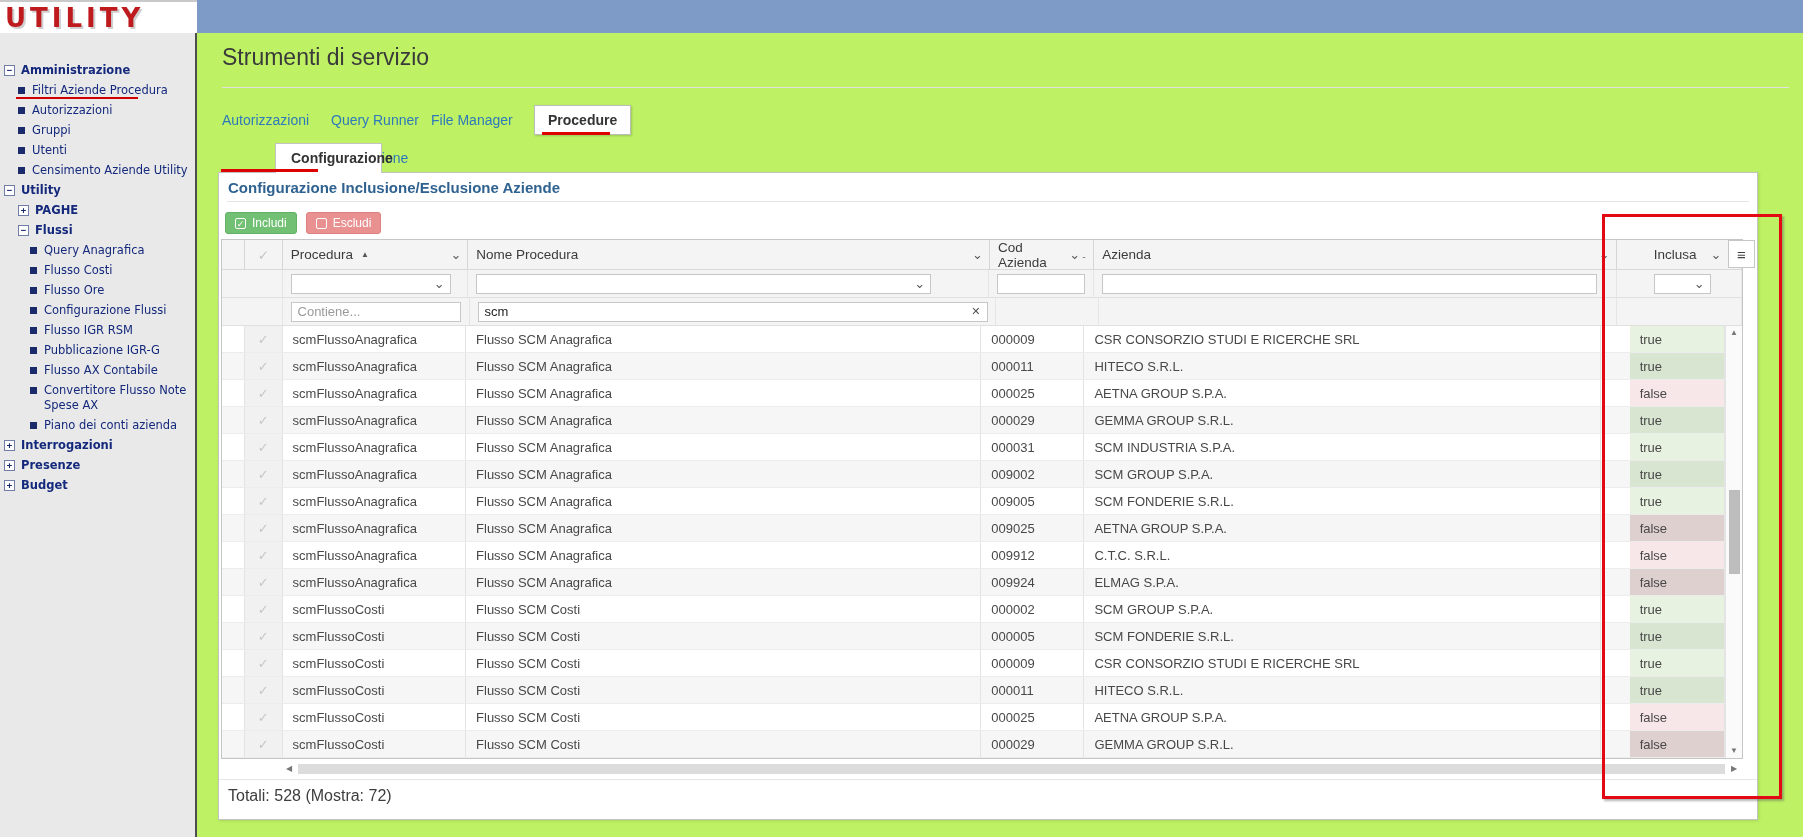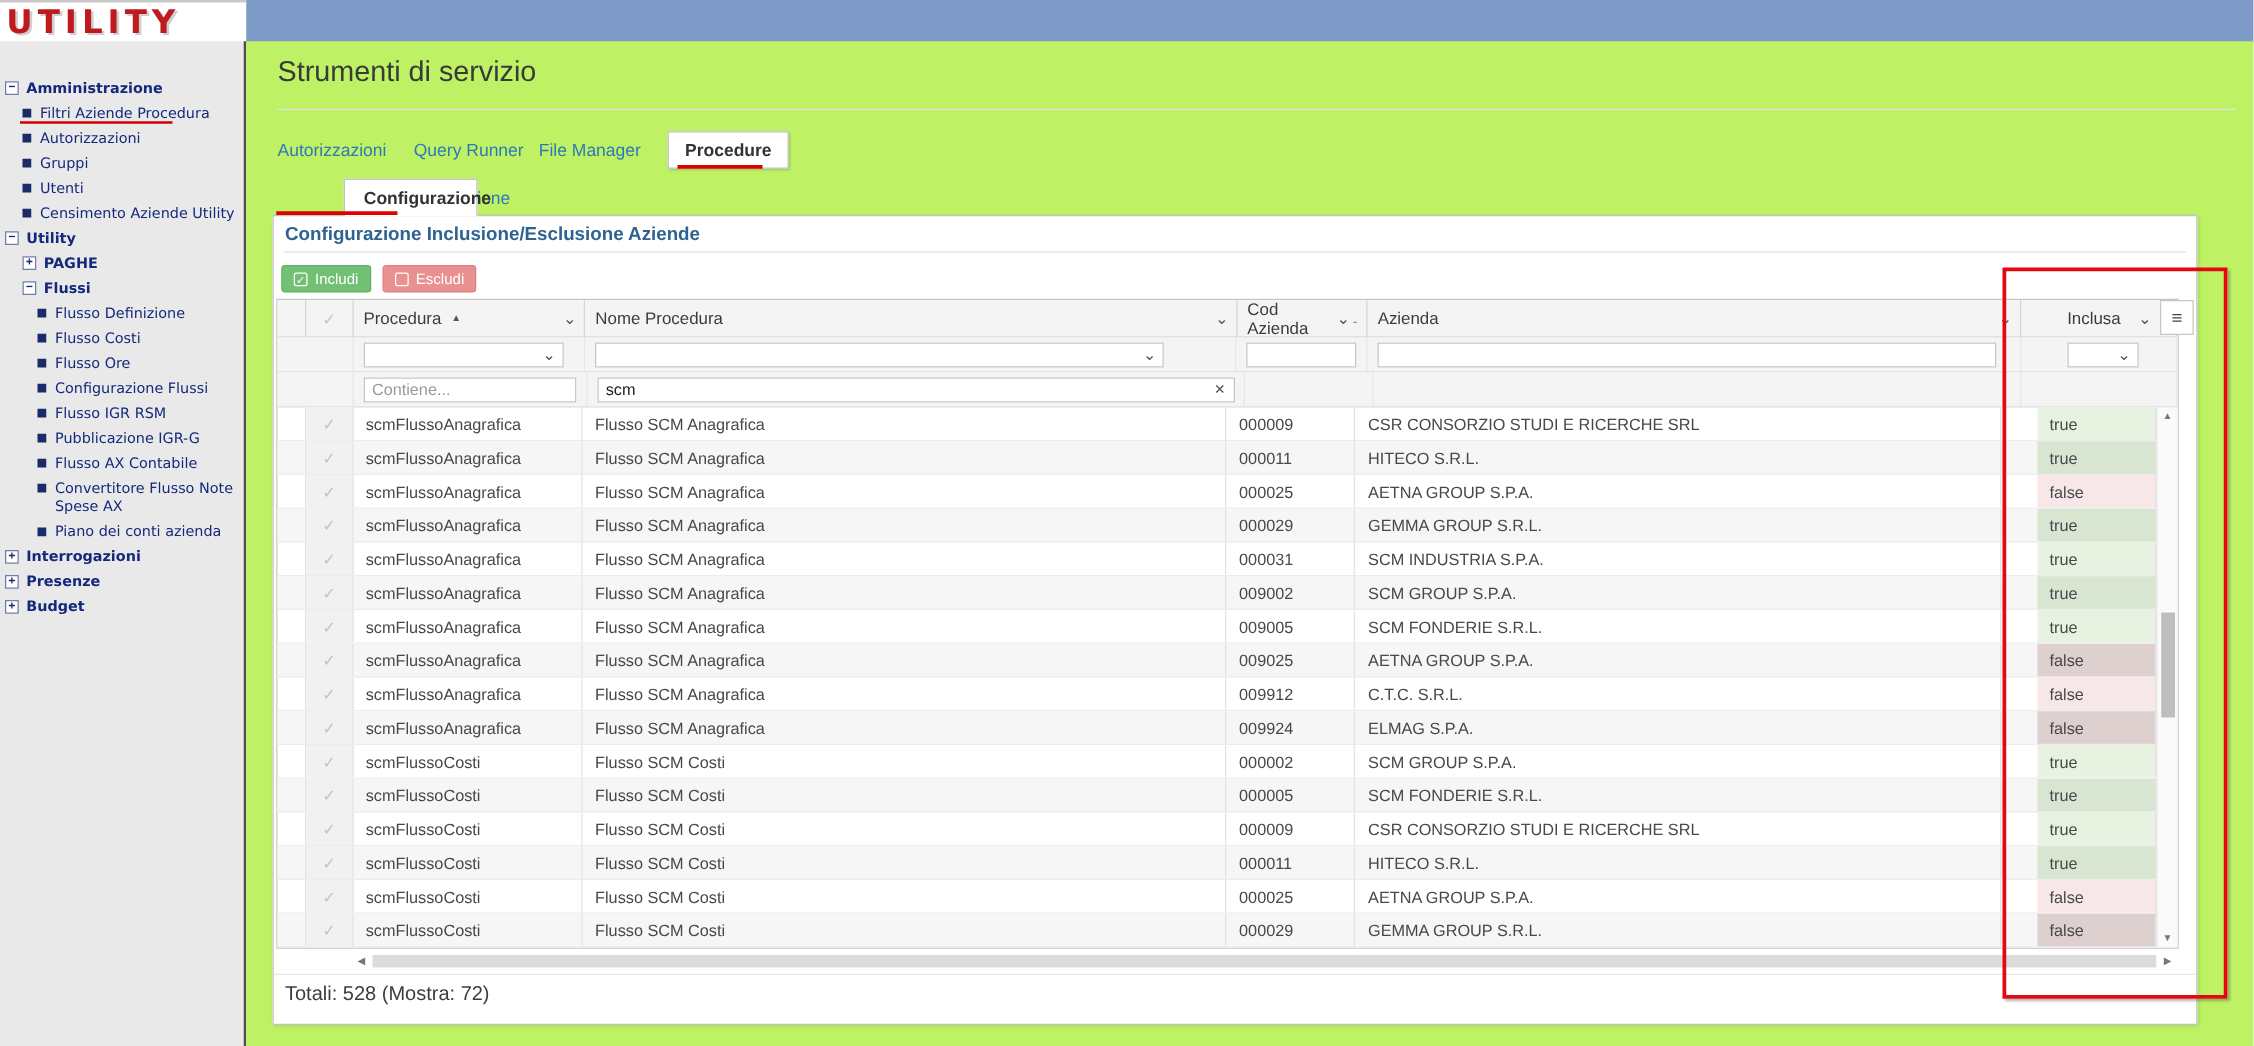--- a/index.html
+++ b/index.html
@@ -157,21 +157,21 @@
       <div class="sb-row lvl1 grp">
         <span class="tree-box">+</span>
         <span class="sb-label">PAGHE</span>
       </div>
       <div class="sb-row lvl1 grp">
         <span class="tree-box">−</span>
         <span class="sb-label">Flussi</span>
       </div>
       <div class="sb-row lvl2">
         <span class="bullet"></span>
-        <span class="sb-label">Flusso Definizione</span>
+        <span class="sb-label">Query Anagrafica</span>
       </div>
       <div class="sb-row lvl2">
         <span class="bullet"></span>
         <span class="sb-label">Flusso Costi</span>
       </div>
       <div class="sb-row lvl2">
         <span class="bullet"></span>
         <span class="sb-label">Flusso Ore</span>
       </div>
       <div class="sb-row lvl2">

